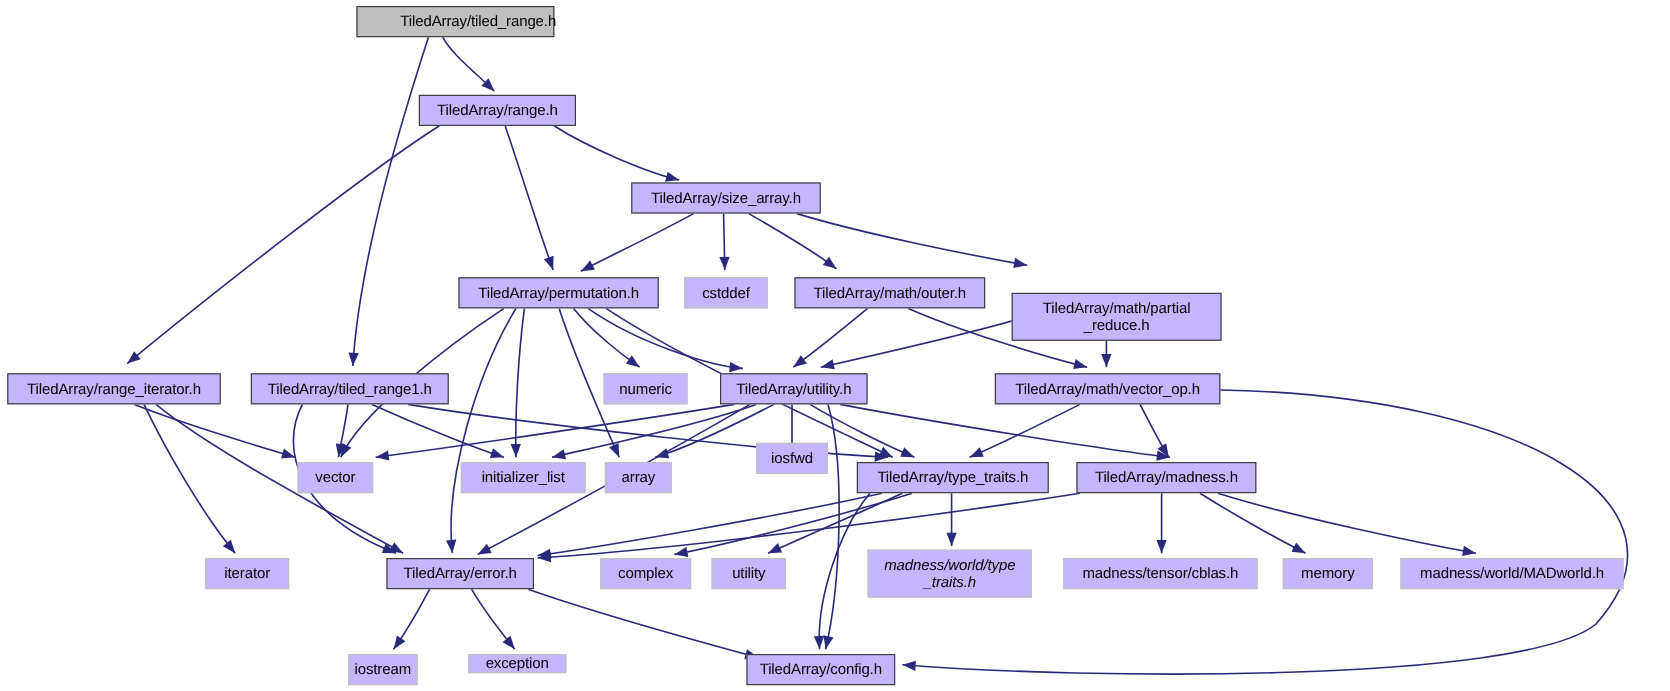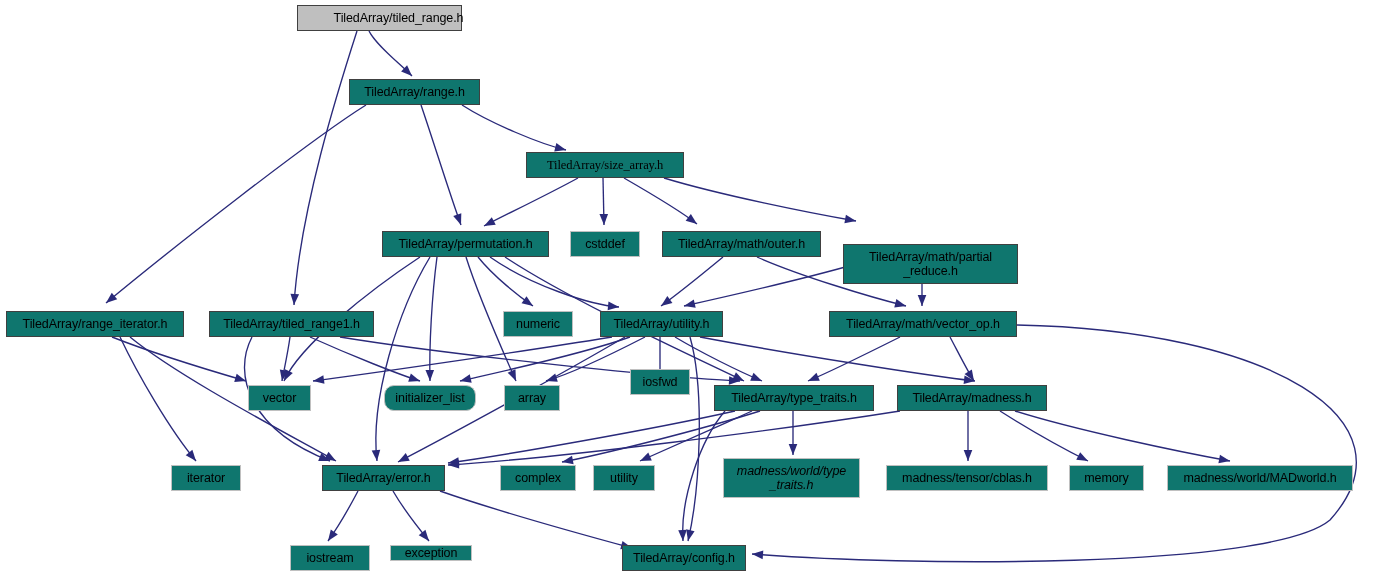--- a/index.html
+++ b/index.html
@@ -26,21 +26,21 @@
     height: 576px;
     display: block;
   }
   .node-box {
     position: absolute;
     box-sizing: border-box;
     display: flex;
     align-items: center;
     justify-content: center;
     text-align: center;
-    background: #0f766e;
+    background: #c4b5fd;
     border: 1px solid #c0c0c0;
     color: #000000;
     font-size: 12.5px;
     line-height: 1.12;
     white-space: pre-line;
     letter-spacing: -0.1px;
   }
   .node-box.internal {
     border: 1.3px solid #404040;
   }
@@ -160,43 +160,43 @@
       <path d="M 358,491 C 348,510 336,530 328,541" class="edge-path"></path>
       <polygon points="0,0 -11,-4.3 -11,4.3" class="arrow-head" transform="translate(328,541) rotate(124.97650120821004)"></polygon>
       <path d="M 393,491 C 404,510 420,530 429,541" class="edge-path"></path>
       <polygon points="0,0 -11,-4.3 -11,4.3" class="arrow-head" transform="translate(429,541) rotate(50.9043599716574)"></polygon>
       <path d="M 440,491 C 500,512 595,538 632,548" class="edge-path"></path>
       <polygon points="0,0 -11,-4.3 -11,4.3" class="arrow-head" transform="translate(632,548) rotate(15.157584146963972)"></polygon>
     </svg>
   <div id="node-layer">
       <div class="node-box current" style="left: 297px; top: 5px; width: 165px; height: 26px; padding-left: 38px;">TiledArray/tiled_range.h</div>
       <div class="node-box internal" style="left: 349px; top: 79px; width: 131px; height: 26px;">TiledArray/range.h</div>
-      <div class="node-box internal" style="left: 526px; top: 152px; width: 158px; height: 26px; font-family: Liberation Serif, serif;">TiledArray/size_array.h</div>
+      <div class="node-box internal" style="left: 526px; top: 152px; width: 158px; height: 26px;">TiledArray/size_array.h</div>
       <div class="node-box internal" style="left: 382px; top: 231px; width: 167px; height: 26px;">TiledArray/permutation.h</div>
       <div class="node-box external" style="left: 570px; top: 231px; width: 70px; height: 26px;">cstddef</div>
       <div class="node-box internal" style="left: 662px; top: 231px; width: 159px; height: 26px;">TiledArray/math/outer.h</div>
       <div class="node-box internal" style="left: 843px; top: 224px; width: 175px; height: 40px; margin-top: 20px;">TiledArray/math/partial
 _reduce.h</div>
       <div class="node-box internal" style="left: 6px; top: 311px; width: 178px; height: 26px;">TiledArray/range_iterator.h</div>
       <div class="node-box internal" style="left: 209px; top: 311px; width: 165px; height: 26px;">TiledArray/tiled_range1.h</div>
       <div class="node-box external" style="left: 503px; top: 311px; width: 70px; height: 26px;">numeric</div>
       <div class="node-box internal" style="left: 600px; top: 311px; width: 123px; height: 26px;">TiledArray/utility.h</div>
       <div class="node-box internal" style="left: 829px; top: 311px; width: 188px; height: 26px;">TiledArray/math/vector_op.h</div>
       <div class="node-box external" style="left: 248px; top: 385px; width: 63px; height: 26px;">vector</div>
-      <div class="node-box external" style="left: 384px; top: 385px; width: 92px; height: 26px; border-radius: 10px;">initializer_list</div>
+      <div class="node-box external" style="left: 384px; top: 385px; width: 104px; height: 26px;">initializer_list</div>
       <div class="node-box external" style="left: 504px; top: 385px; width: 56px; height: 26px;">array</div>
       <div class="node-box external" style="left: 630px; top: 369px; width: 60px; height: 26px;">iosfwd</div>
       <div class="node-box internal" style="left: 714px; top: 385px; width: 160px; height: 26px;">TiledArray/type_traits.h</div>
       <div class="node-box internal" style="left: 897px; top: 385px; width: 150px; height: 26px;">TiledArray/madness.h</div>
       <div class="node-box external" style="left: 171px; top: 465px; width: 70px; height: 26px;">iterator</div>
       <div class="node-box internal" style="left: 322px; top: 465px; width: 123px; height: 26px;">TiledArray/error.h</div>
       <div class="node-box external" style="left: 500px; top: 465px; width: 76px; height: 26px;">complex</div>
       <div class="node-box external" style="left: 593px; top: 465px; width: 62px; height: 26px;">utility</div>
       <div class="node-box external" style="left: 723px; top: 458px; width: 137px; height: 40px; font-style: italic;">madness/world/type
 _traits.h</div>
       <div class="node-box external" style="left: 886px; top: 465px; width: 162px; height: 26px;">madness/tensor/cblas.h</div>
       <div class="node-box external" style="left: 1069px; top: 465px; width: 75px; height: 26px;">memory</div>
       <div class="node-box external" style="left: 1167px; top: 465px; width: 186px; height: 26px;">madness/world/MADworld.h</div>
-      <div class="node-box external" style="left: 290px; top: 545px; width: 80px; height: 26px;">iostream</div>
+      <div class="node-box external" style="left: 290px; top: 545px; width: 58px; height: 26px;">iostream</div>
       <div class="node-box external" style="left: 390px; top: 545px; width: 82px; height: 16px;">exception</div>
       <div class="node-box internal" style="left: 622px; top: 545px; width: 124px; height: 26px;">TiledArray/config.h</div>
     </div>
 </div>
 
 </body></html>

